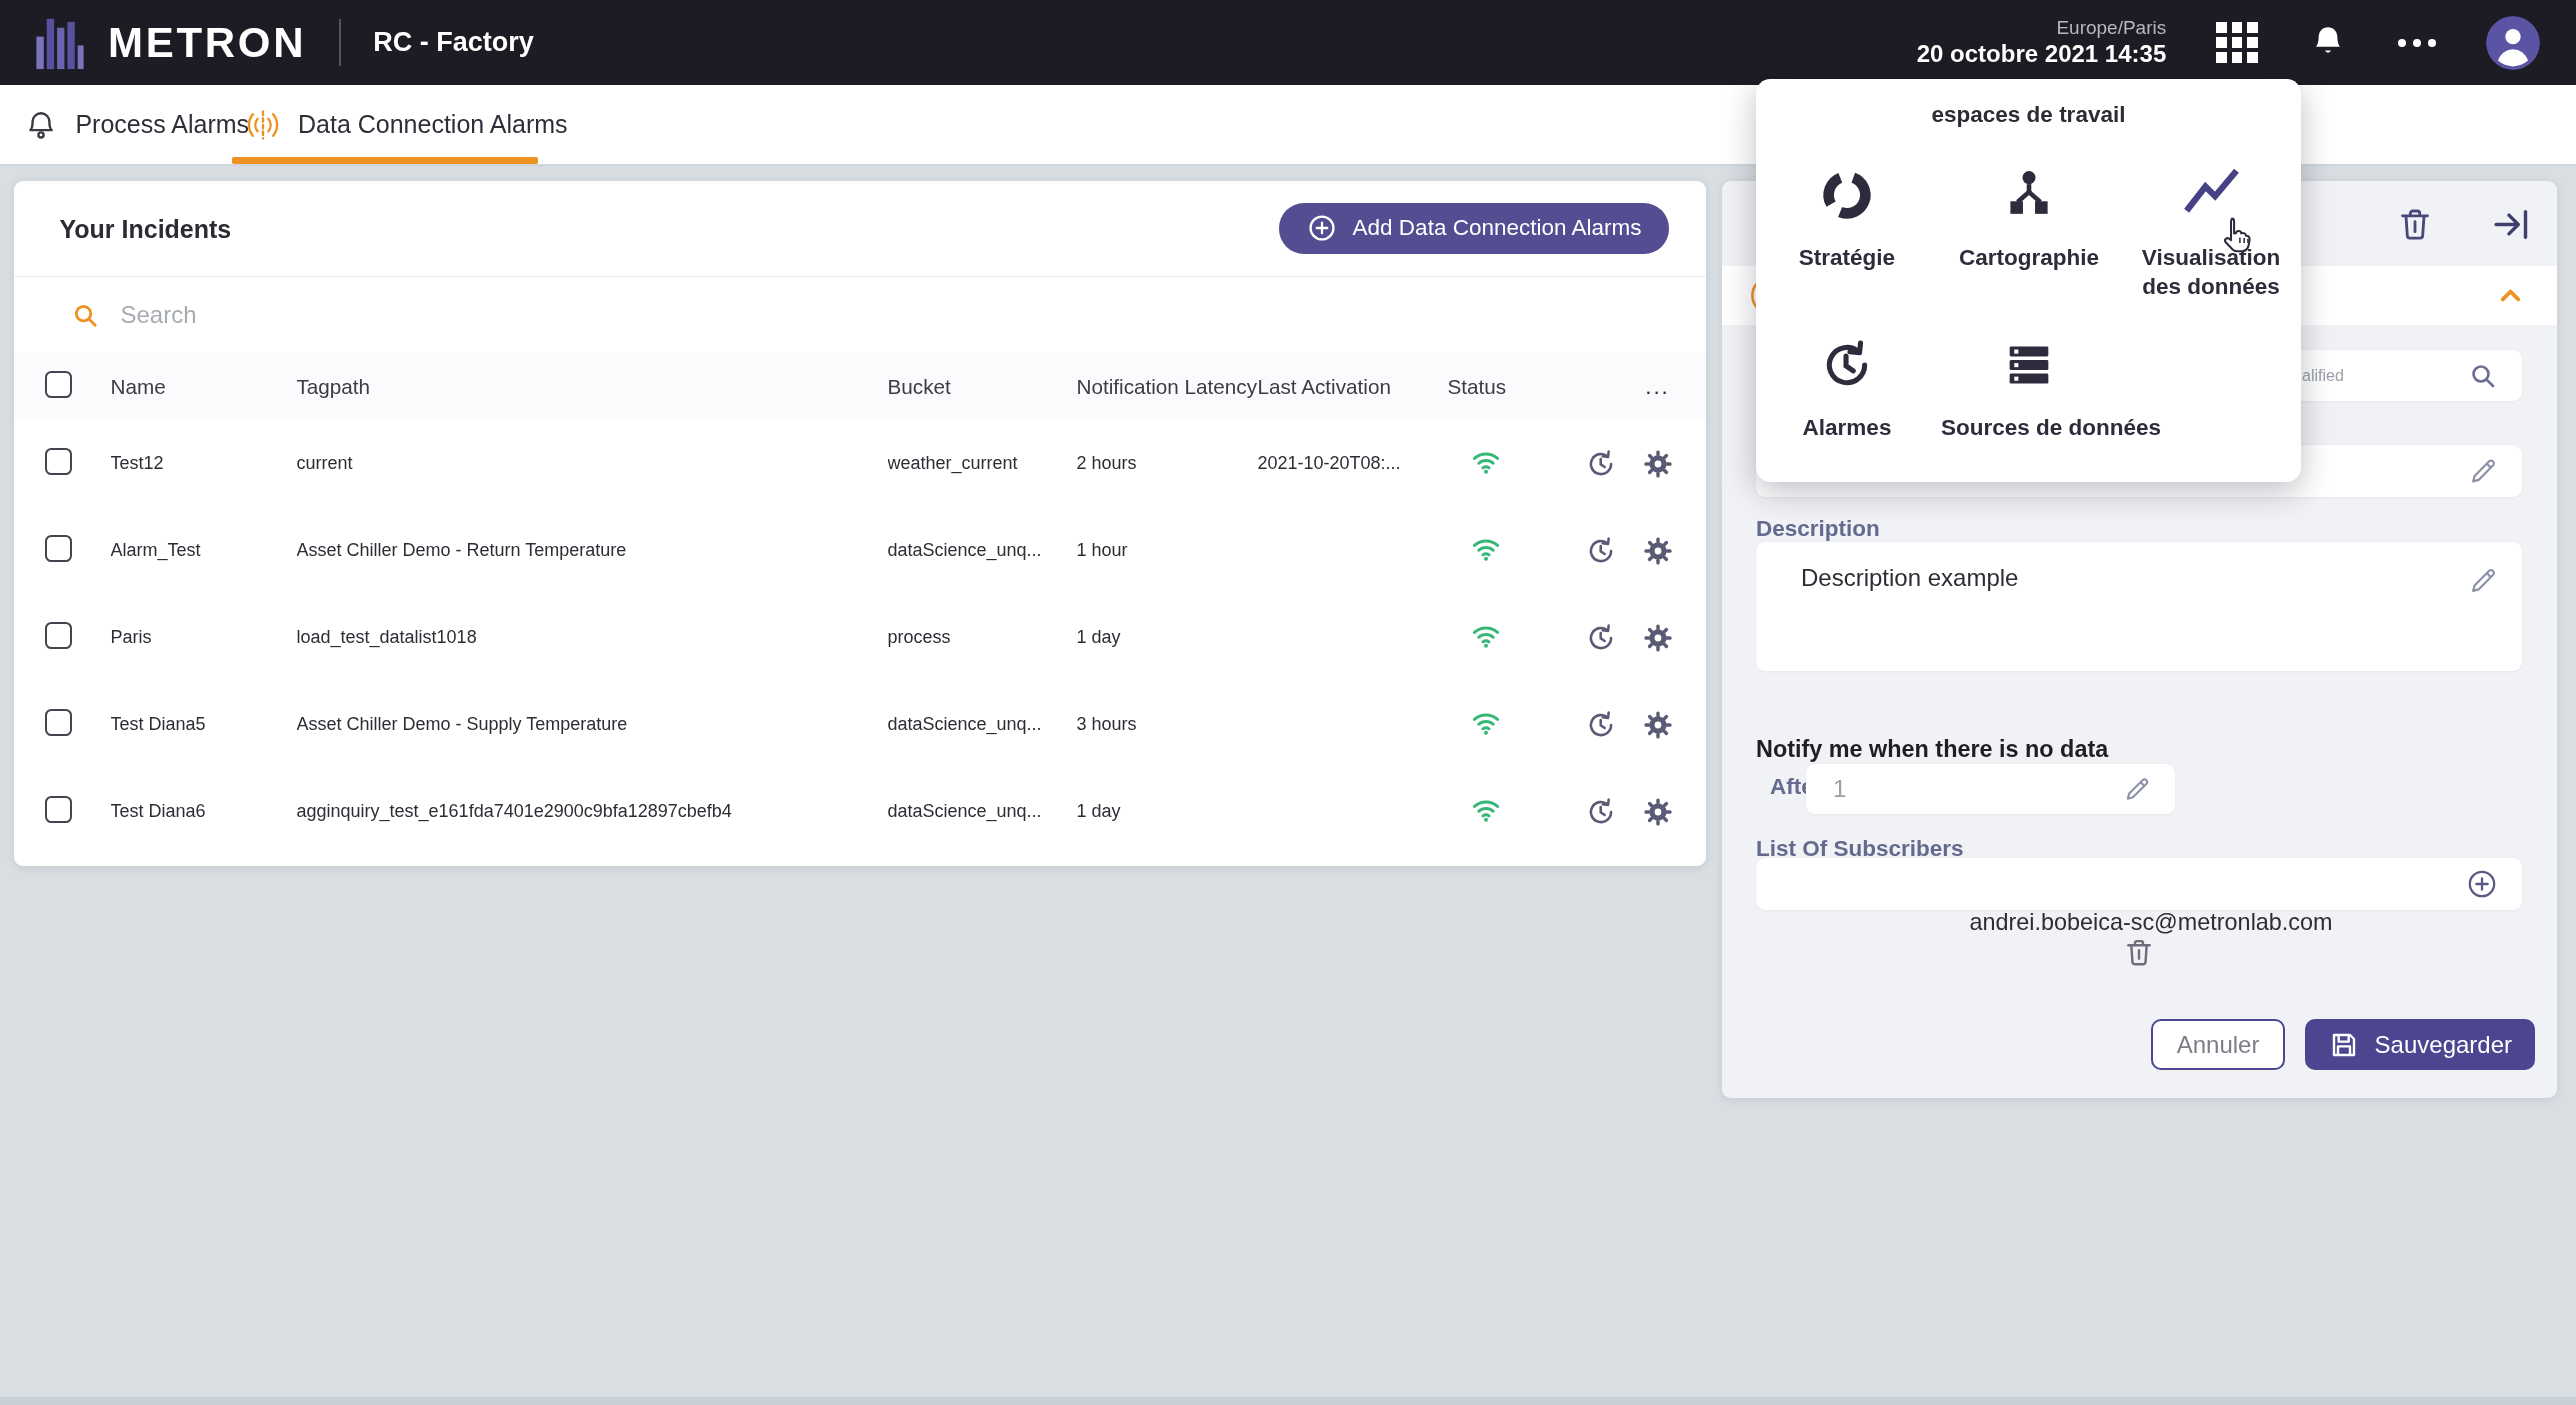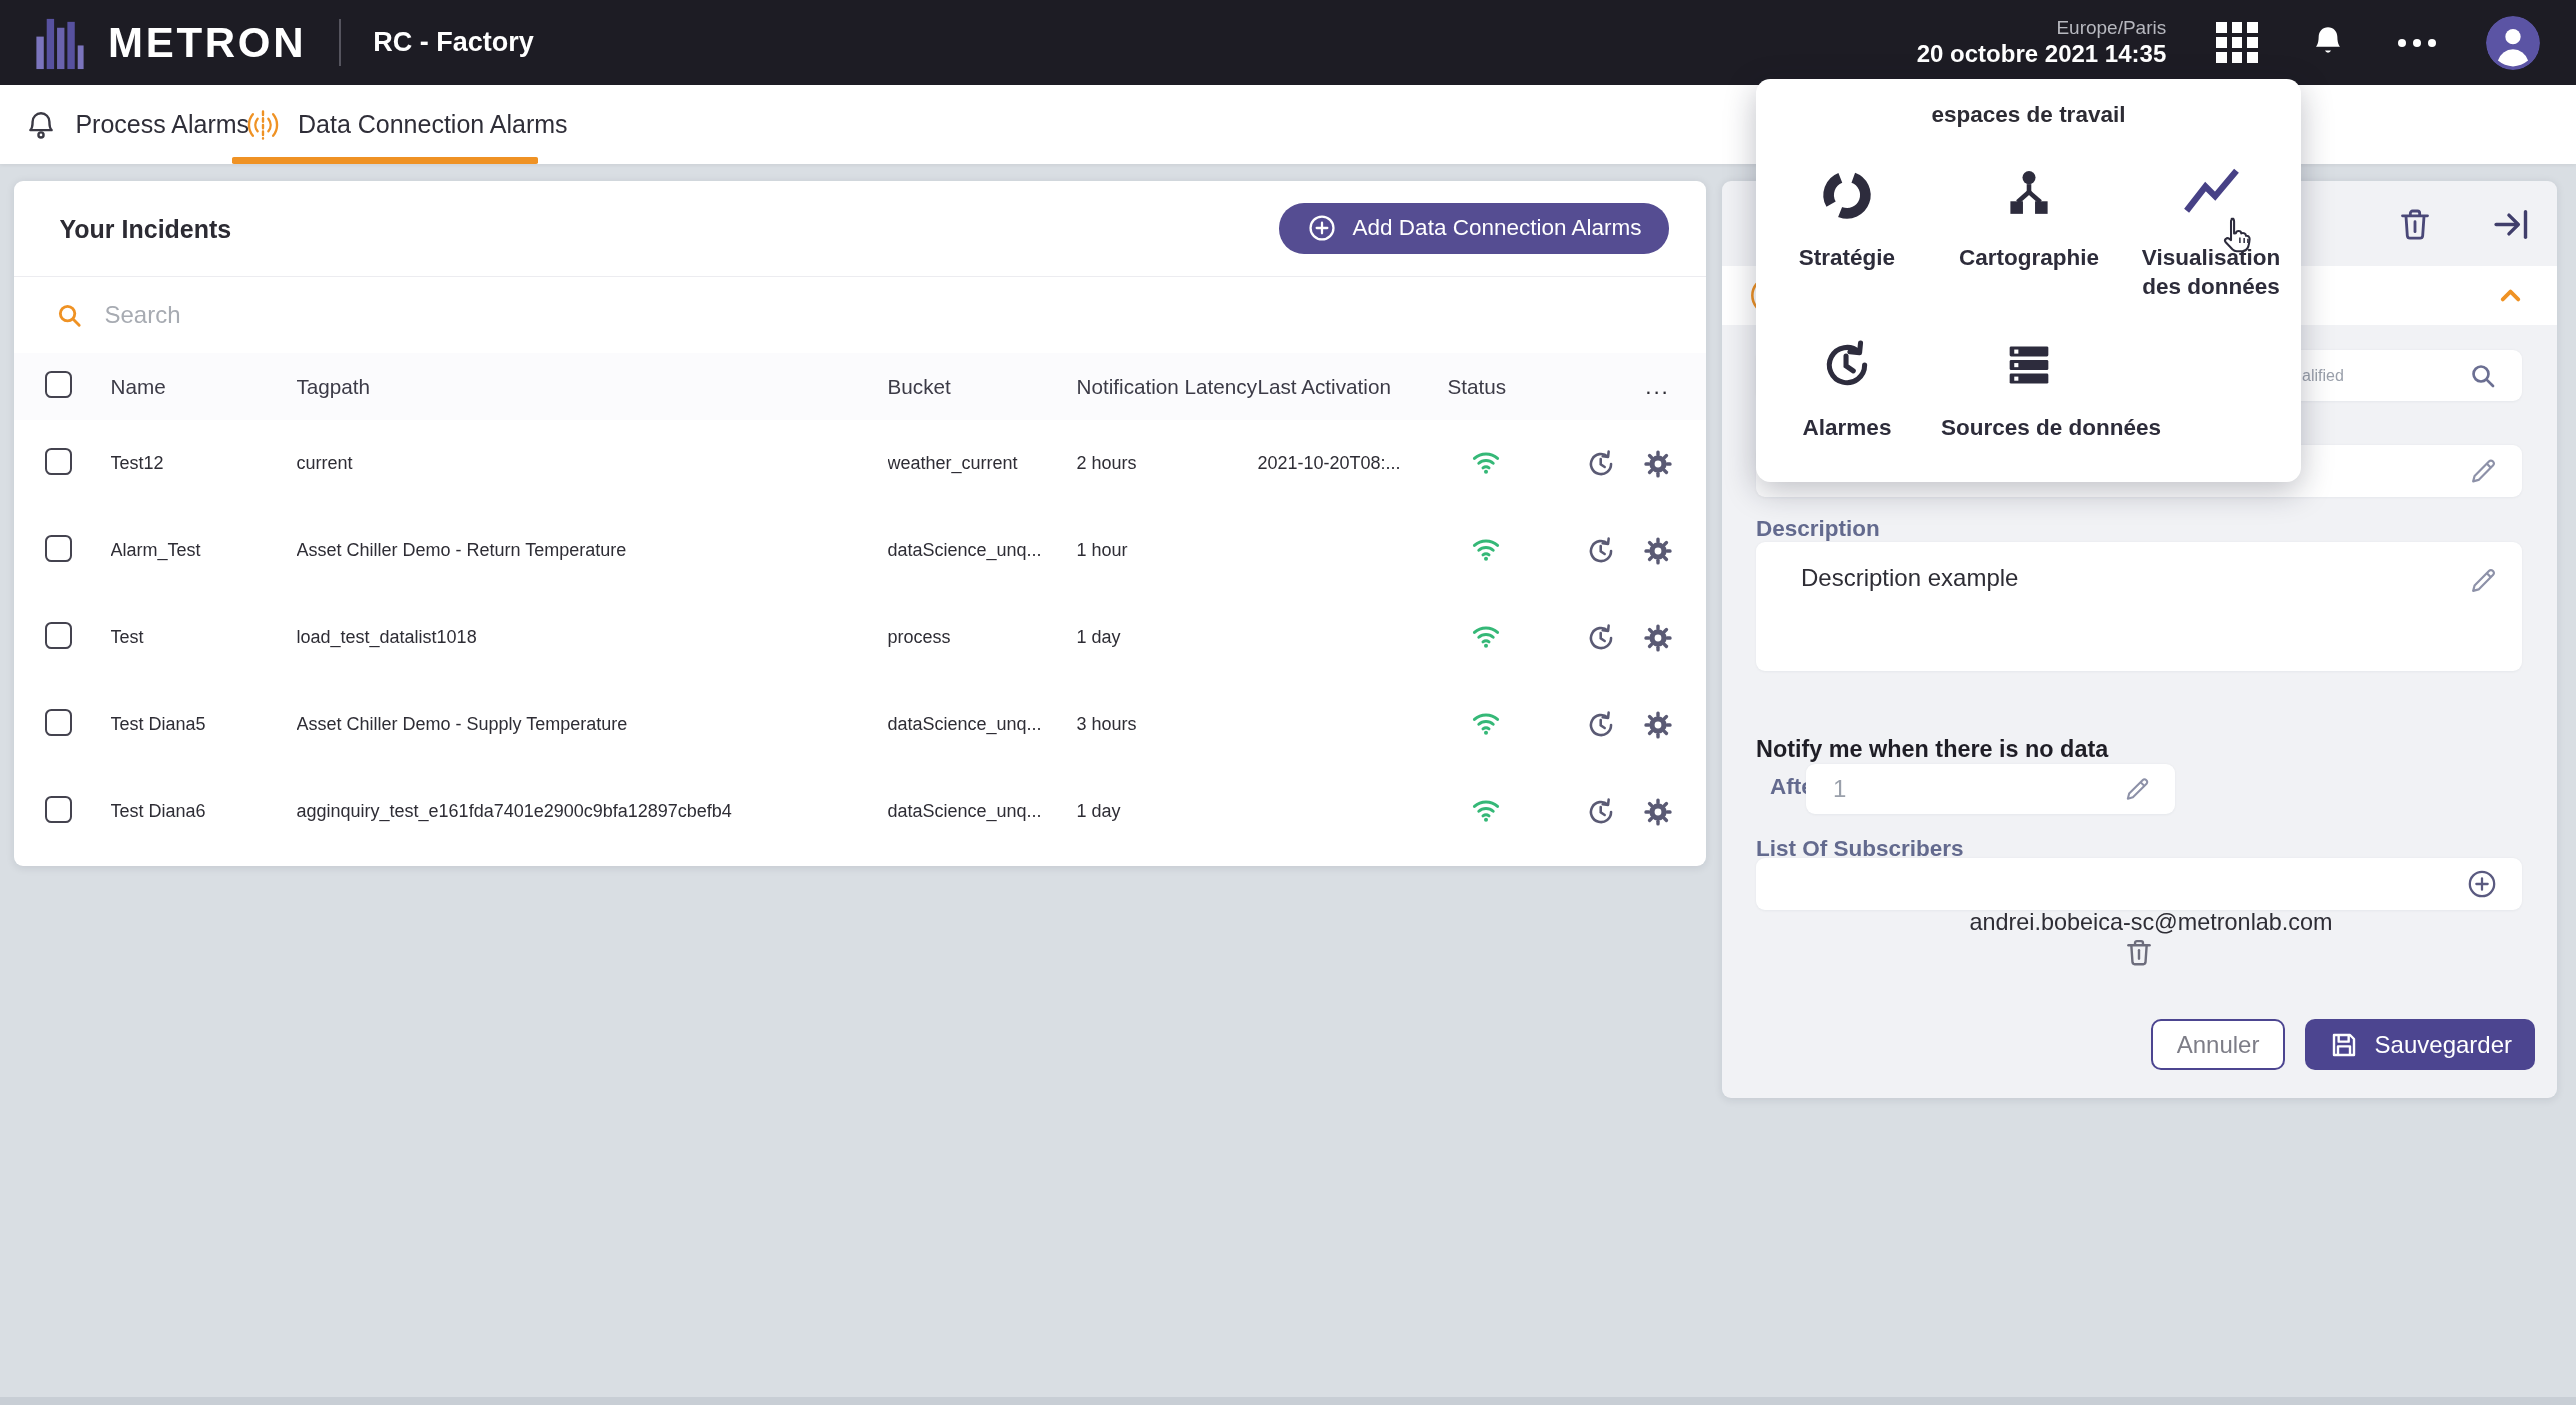--- a/index.html
+++ b/index.html
@@ -52,21 +52,21 @@
     background: #fff; border-radius: 9px; box-shadow: 0 1.8px 9px rgba(20,30,50,.10);
   }
   .card-head { position: relative; height: 96px; border-bottom: 0.9px solid #ececf0; }
   .card-title { position: absolute; left: 46px; top: 34px; font-size: 25px; font-weight: 700; color: #2c2b33; }
   .add-btn {
     position: absolute; right: 37px; top: 21.6px; height: 51px; padding: 0 27px;
     background: #554d92; color: #fff; border: none; border-radius: 25px;
     display: flex; align-items: center; gap: 14.4px; font-size: 22.5px; cursor: pointer;
     font-family: "Liberation Sans", sans-serif;
   }
-  .search-row { position: relative; height: 76px; display: flex; align-items: center; padding-left: 40px; gap: 20px; }
+  .search-row { position: relative; height: 76px; display: flex; align-items: center; padding-left: 56px; gap: 20px; }
   .search-input { font-size: 24px; color: #a7abb2; }
   .thead, .trow {
     display: grid; align-items: center;
     grid-template-columns: 66px 186px 591px 189px 181px 190px 136px 1fr;
     padding-left: 31px; padding-right: 36px;
   }
   .thead { height: 67px; background: #fbfbfd; font-size: 20.7px; color: #3c3b47; }
   .trow  { height: 87px; font-size: 18px; color: #2e2d35; }
   .cell { overflow: hidden; white-space: nowrap; text-overflow: clip; padding-right: 12.6px; }
   .checkbox { width: 27px; height: 27px; border: 2.7px solid #44434f; border-radius: 6.3px; background: #fff; display: inline-block; cursor: pointer; }
@@ -322,21 +322,21 @@
           </g>
           <circle cx="12" cy="12" r="6.1" fill="#5a5a74"></circle>
           <circle cx="12" cy="12" r="2.4" fill="#ffffff"></circle>
         </svg>
       </button>
     </span>
   </div>
 
   <div class="trow">
     <span><span class="checkbox"></span></span>
-    <span class="cell">Test</span>
+    <span class="cell">Paris</span>
     <span class="cell">load_test_datalist1018</span>
     <span class="cell">process</span>
     <span class="cell">1 day</span>
     <span class="cell"></span>
     <span class="cell status-cell">
       <svg width="36" height="36" viewBox="0 0 24 24" fill="none" stroke="#35b877" stroke-width="2" stroke-linecap="round">
         <path d="M4.3 10.3a11.3 11.3 0 0 1 15.4 0"></path>
         <path d="M7.2 13.5a7.1 7.1 0 0 1 9.6 0"></path>
         <path d="M10 16.6a3.3 3.3 0 0 1 4 0"></path>
         <circle cx="12" cy="19.2" r="1.35" fill="#35b877" stroke="none"></circle>

